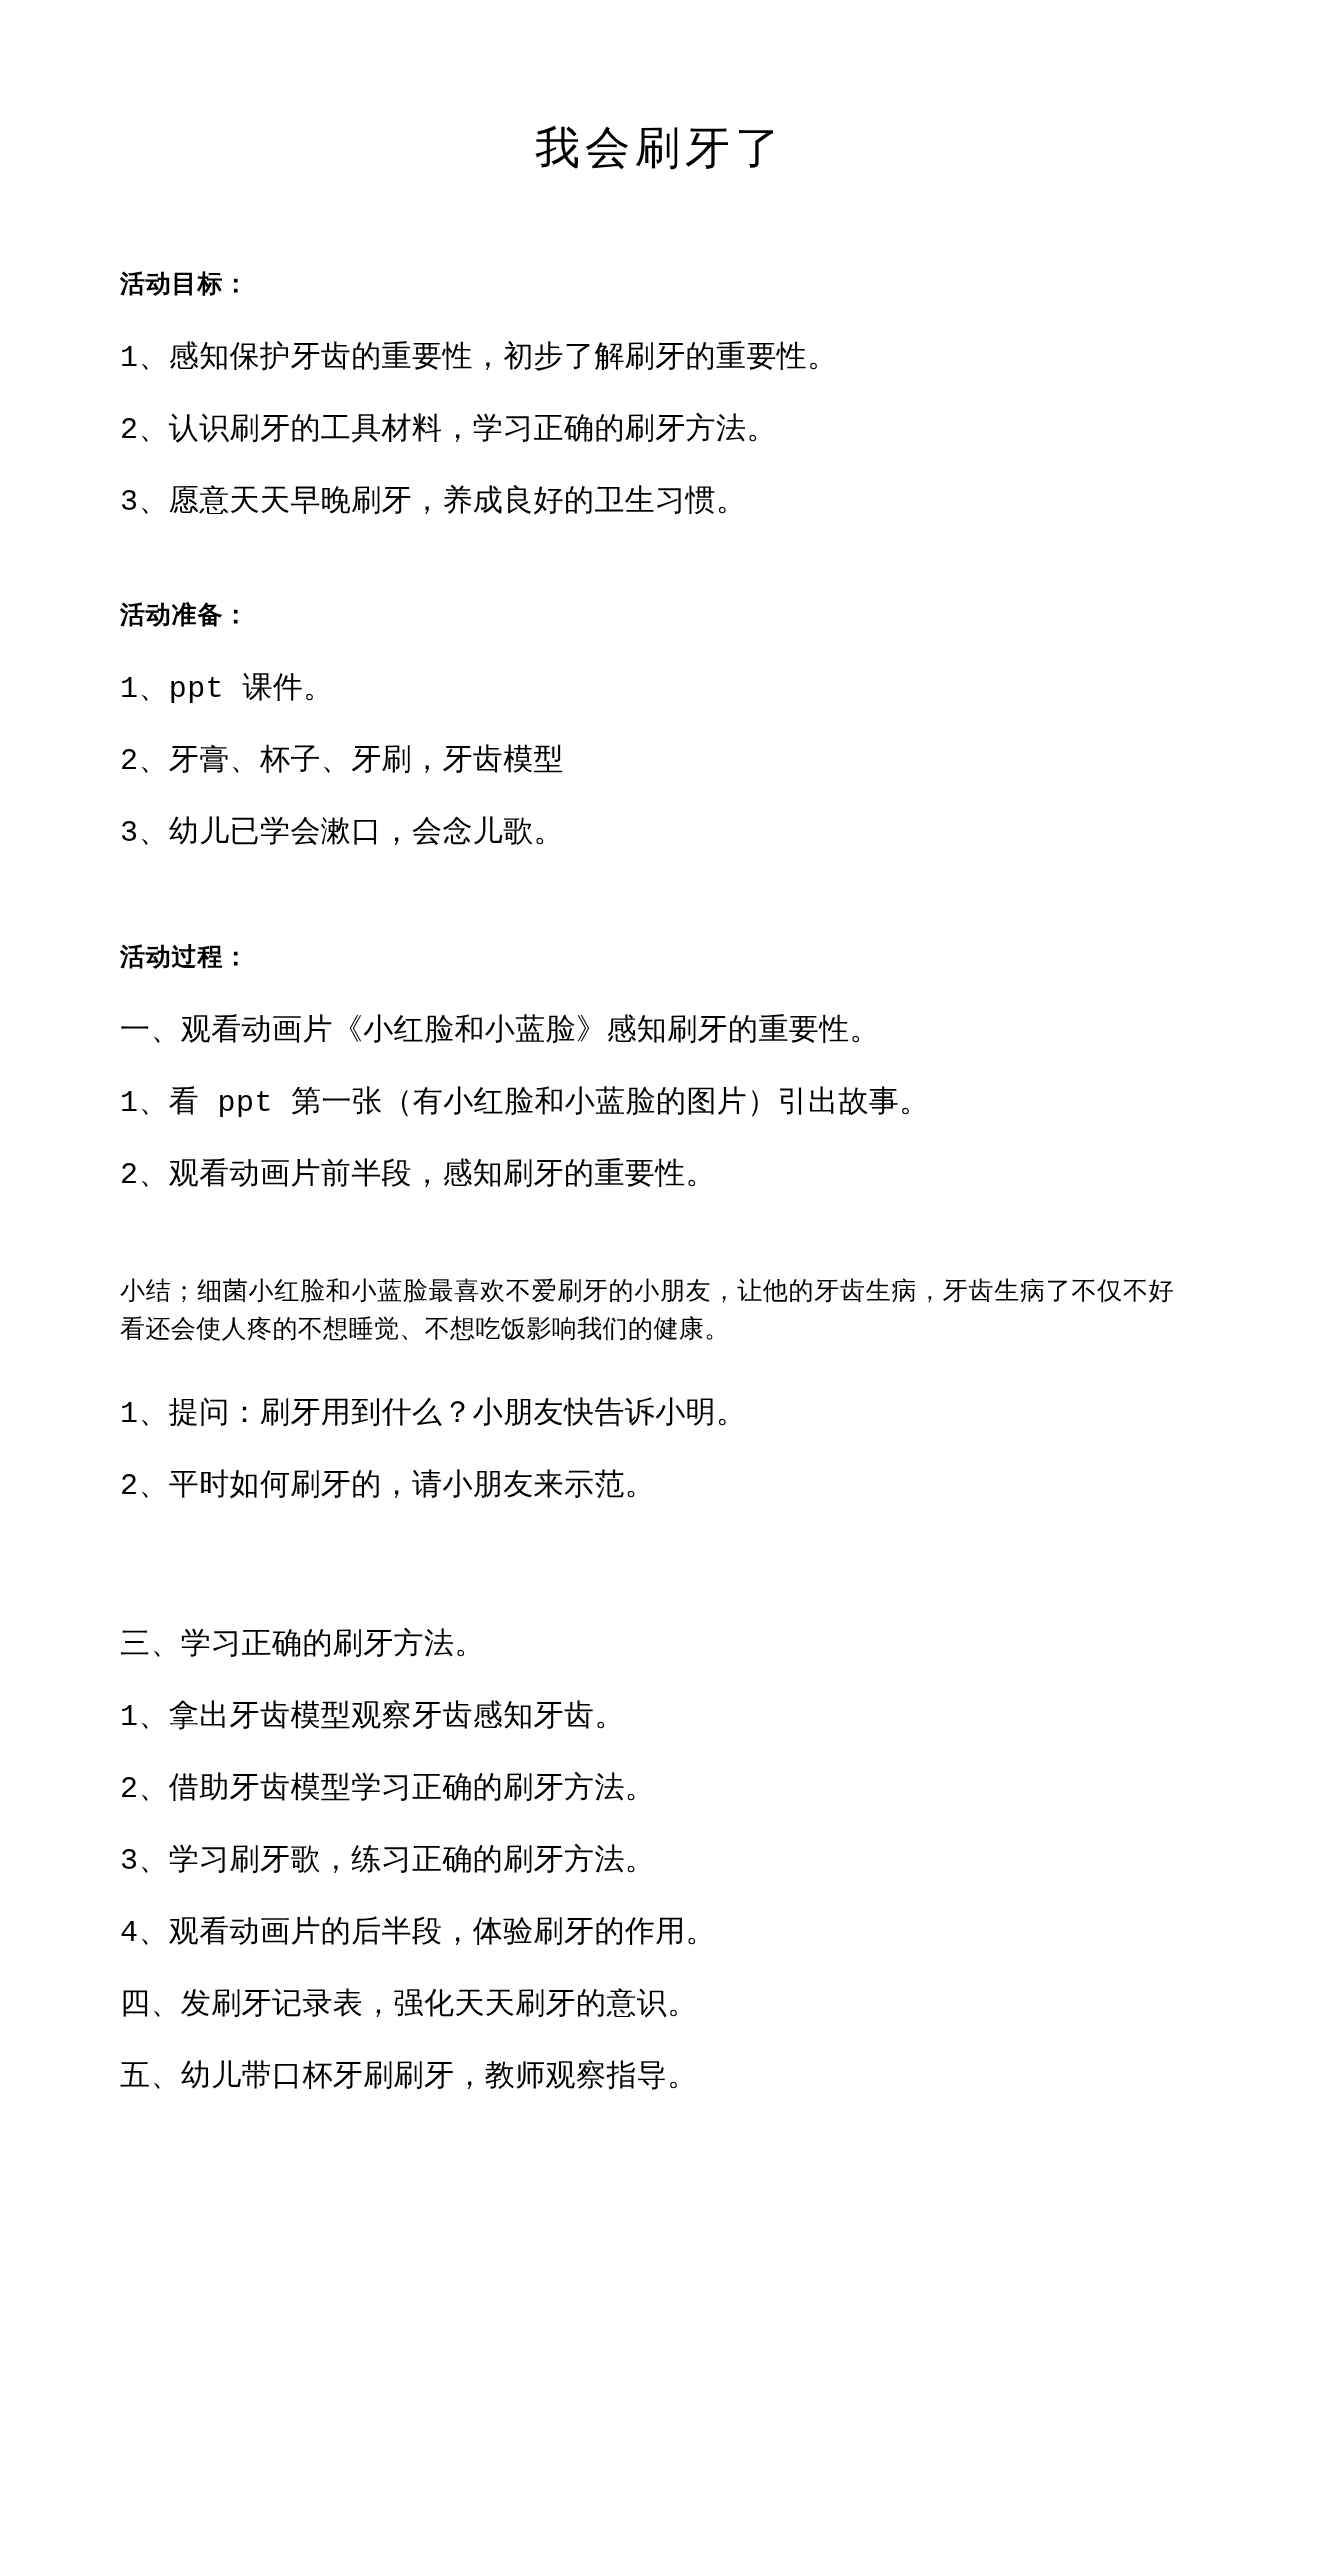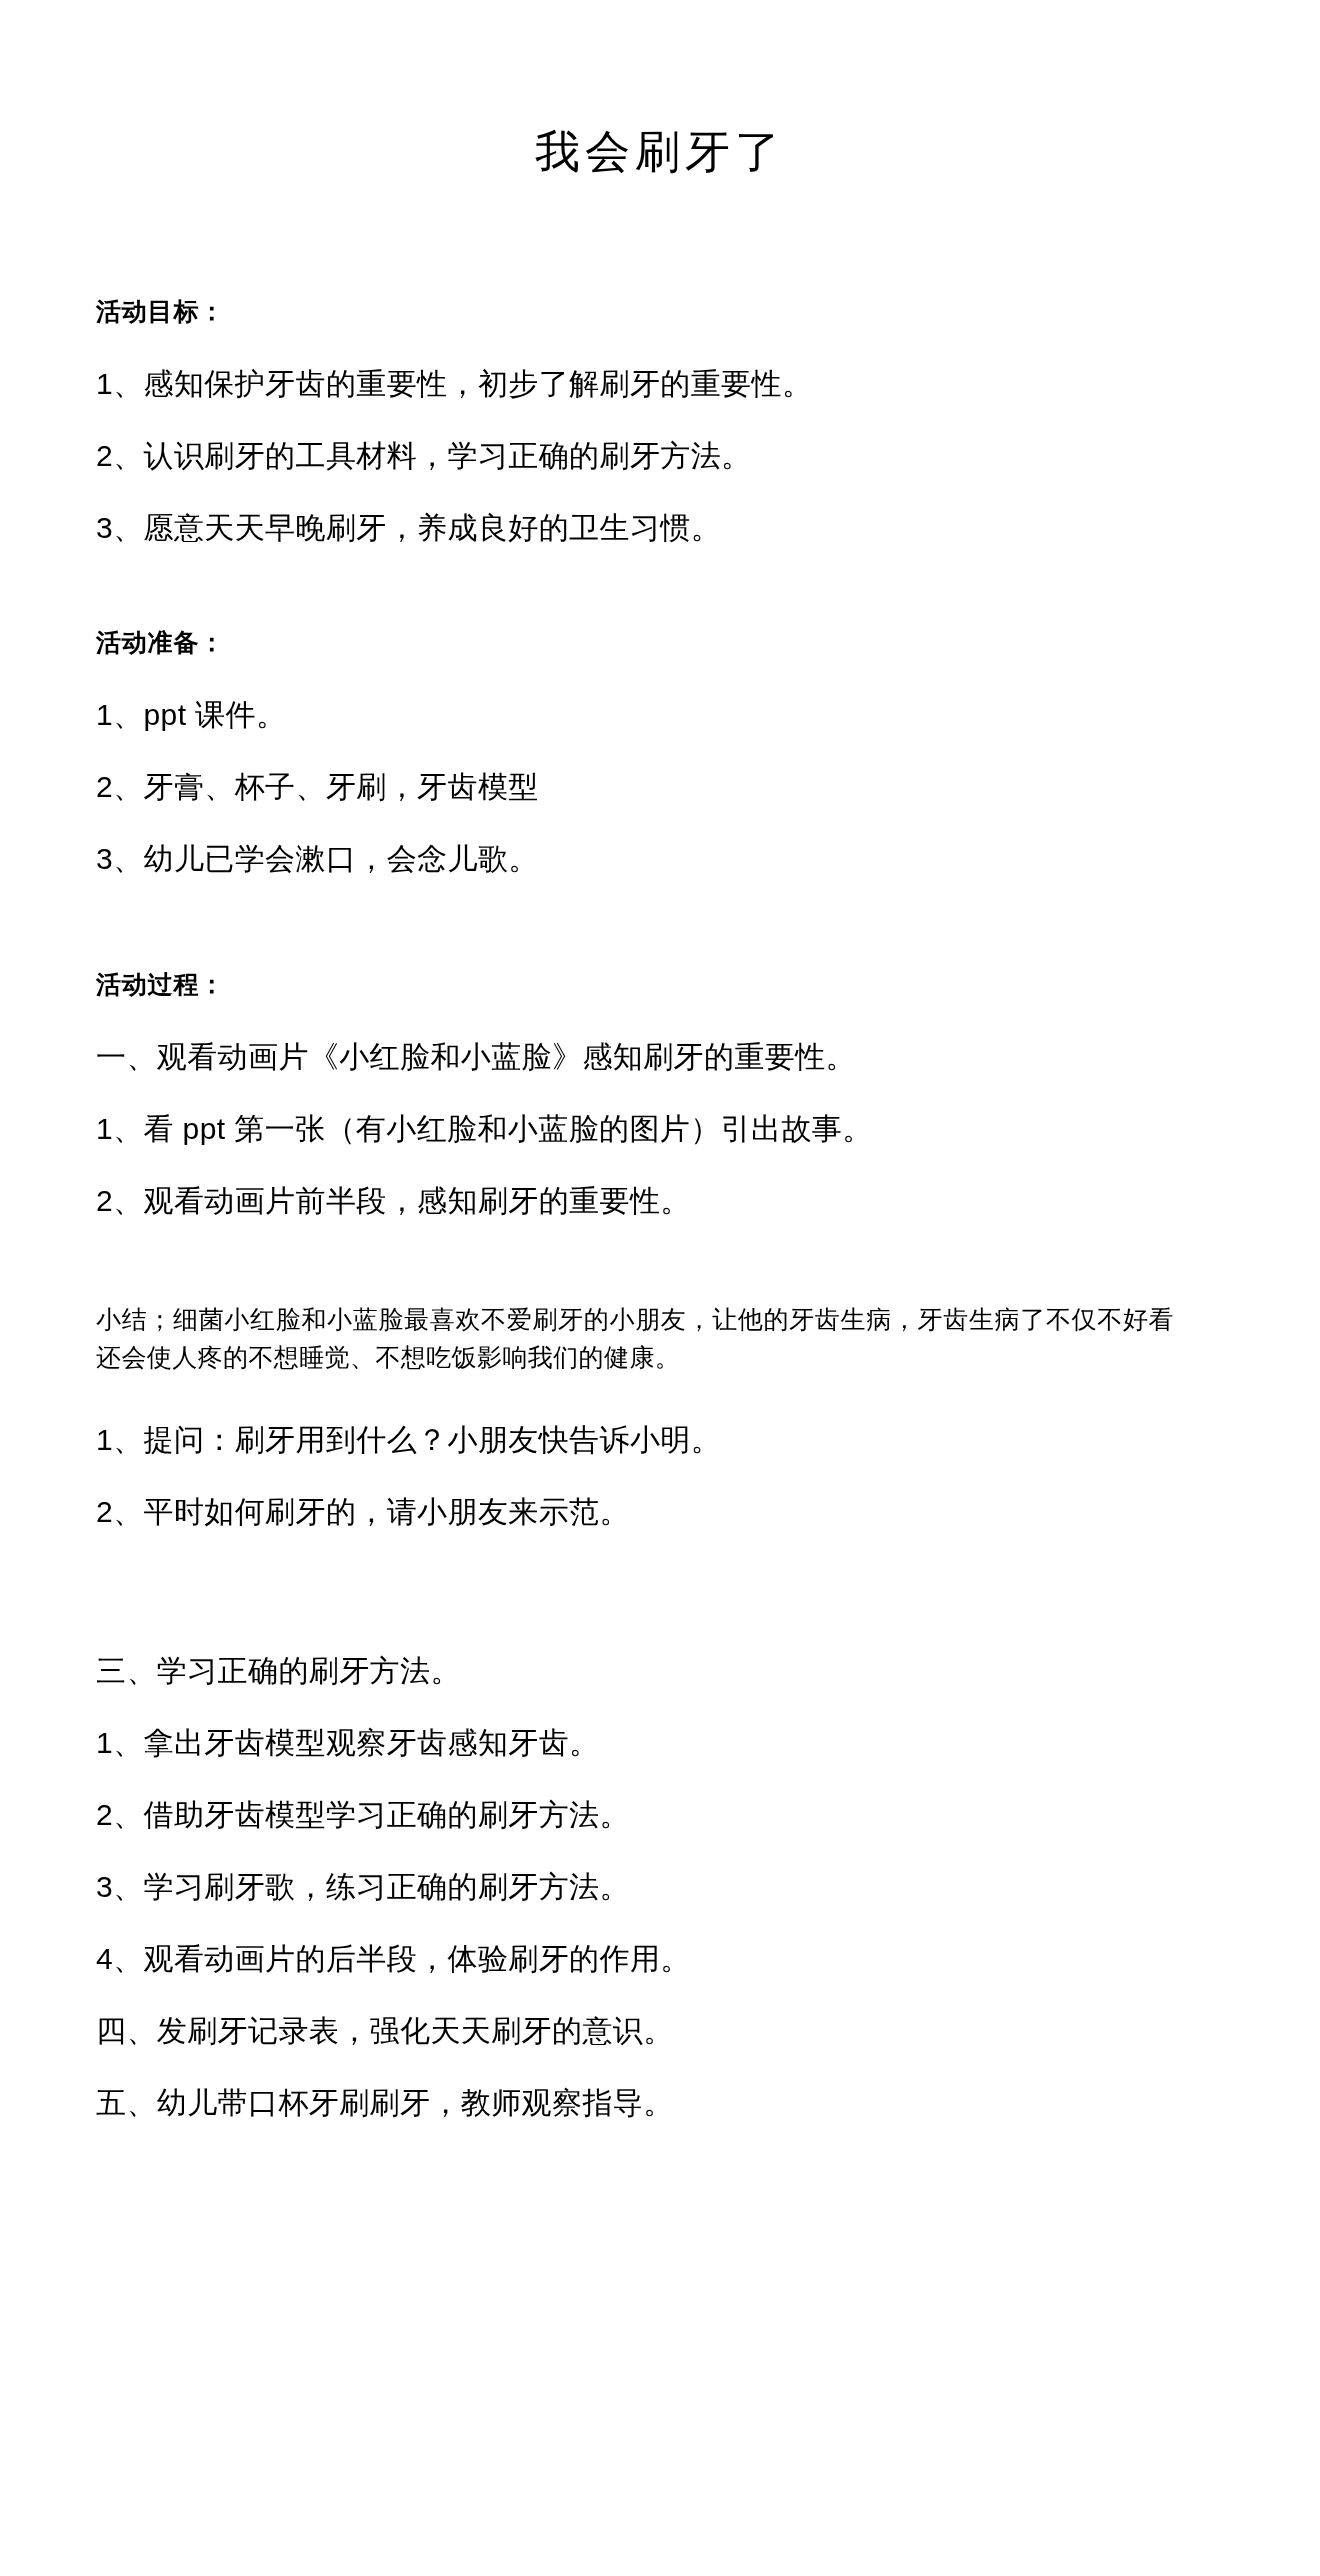--- a/index.html
+++ b/index.html
@@ -8,37 +8,37 @@
     background: #ffffff;
   }
   .page {
     position: relative;
     width: 1320px;
     min-height: 2576px;
     margin: 0 auto;
     background: #ffffff;
     box-sizing: border-box;
     padding: 0;
-    font-family: Liberation Sans, sans-serif;
+    font-family: Liberation Mono, monospace;
     color: #000000;
     -webkit-font-smoothing: antialiased;
   }
   .doc-title {
     text-align: center;
     font-size: 45px;
     line-height: 1.2;
     font-weight: 400;
     letter-spacing: 5px;
     margin: 0;
     padding-top: 125px;
     color: #000000;
   }
   .body-area {
-    margin-top: 120px;
-    padding-left: 96px;
+    margin-top: 94px;
+    padding-left: 120px;
     padding-right: 146px;
   }
   .sec-head {
     font-size: 25px;
     font-weight: 700;
     line-height: 1.0;
     margin: 0;
     letter-spacing: 0.8px;
   }
   .line {

